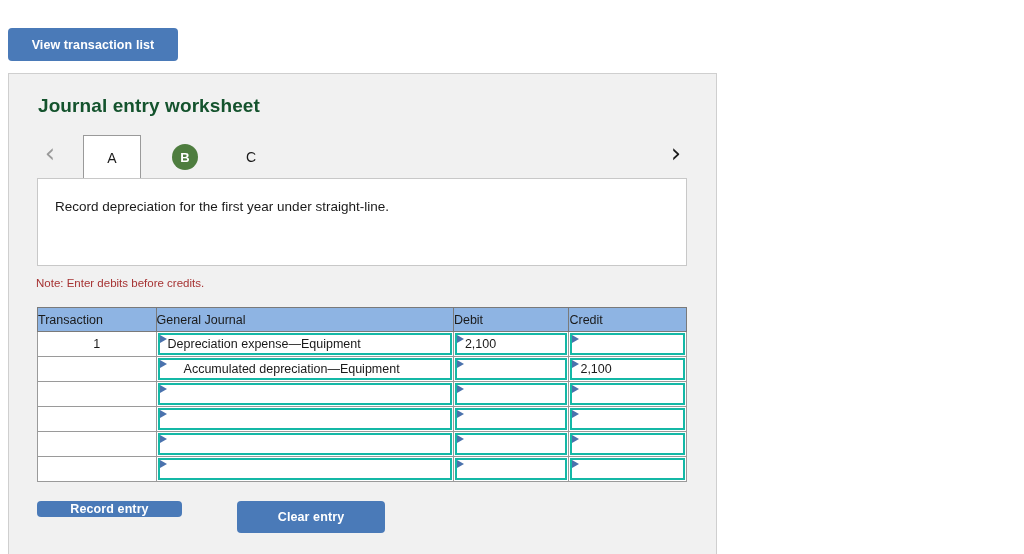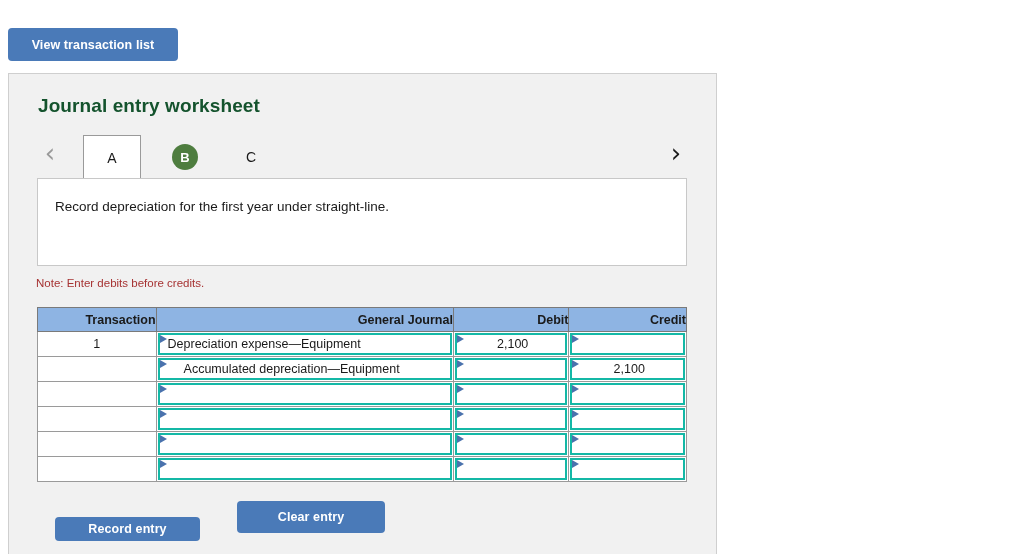--- a/index.html
+++ b/index.html
@@ -157,25 +157,25 @@
     top: 233px;
     width: 650px;
     border-collapse: collapse;
     table-layout: fixed;
     background: #ffffff;
   }
   #journal-table th {
     background: #8eb4e3;
     border: 1px solid #7a7a7a;
     font-size: 12.5px;
-    font-weight: bold;
+    font-weight: normal;
     color: #1a1a1a;
     height: 23px;
     padding: 0;
-    text-align: right;
+    text-align: left;
   }
   #journal-table td {
     border: 1px solid #9a9a9a;
     height: 24px;
     padding: 0;
     font-size: 12.5px;
     color: #1a1a1a;
     vertical-align: middle;
   }
   .col-txn  { width: 118px; }
@@ -218,31 +218,31 @@
   }
   .inputbox .txt {
     width: 100%;
     padding: 0 5px 0 8px;
     box-sizing: border-box;
     font-size: 12.5px;
     white-space: nowrap;
     overflow: hidden;
   }
   .inputbox .txt.indent { padding-left: 24px; }
-  .inputbox .txt.right  { text-align: center; }
+  .inputbox .txt.right  { text-align: left; }
 
   
   #footer-buttons {
     position: absolute;
     left: 28px;
     top: 427px;
     width: 650px;
     height: 33px;
   }
-  #btn-record  { position: absolute; left: 18px;  top: 0; width: 145px; height: 24px; margin-top: 16px; }
+  #btn-record  { position: absolute; left: 0;  top: 0; width: 145px; height: 16px; }
   #btn-clear   { position: absolute; left: 200px; top: 0; width: 148px; height: 32px; }
   #btn-viewgj  { position: absolute; left: 492px; top: 0; width: 165px; height: 32px; }
 </style>
 </head>
 <body>
 
 <div id="page">
 
   <button id="view-transaction-list" class="btn-blue">View transaction list</button>
 

